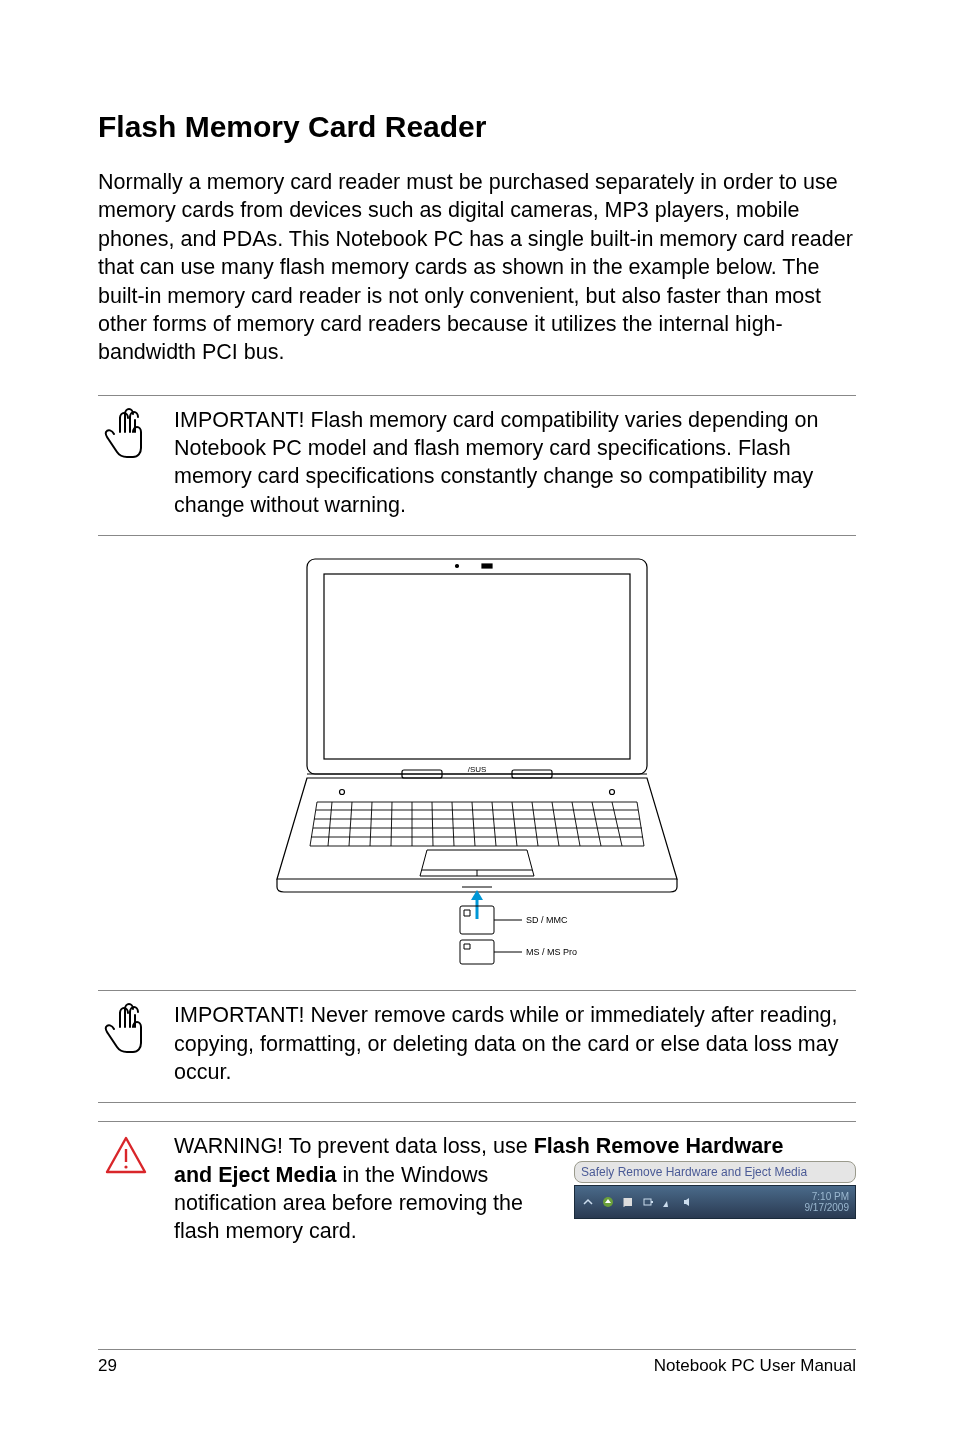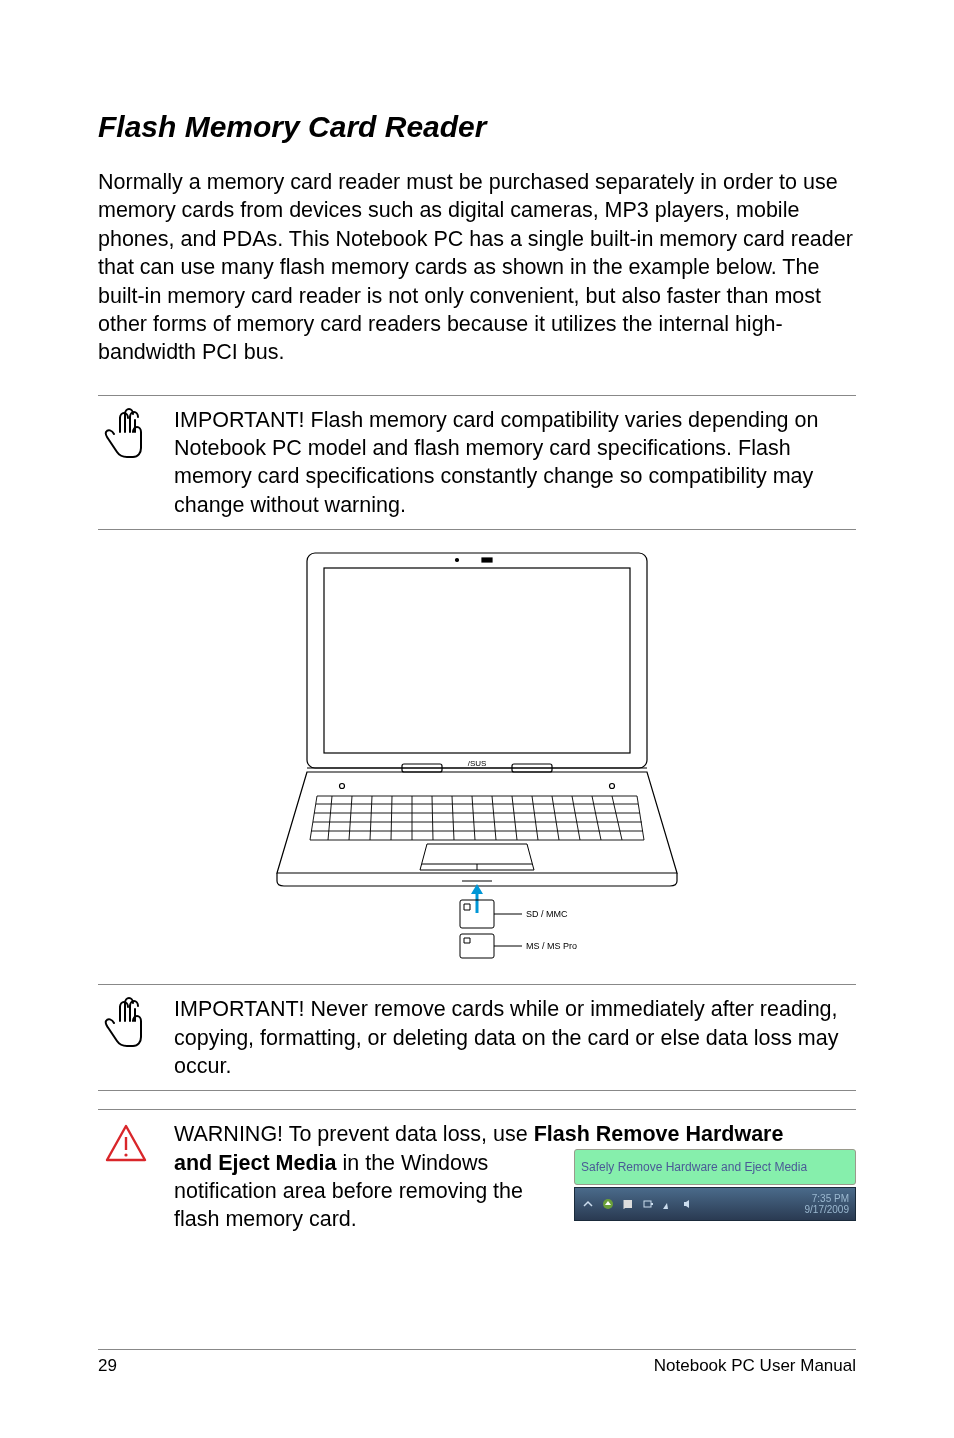--- a/index.html
+++ b/index.html
@@ -11,34 +11,33 @@
     position: relative;
     color: #000;
   }
   .page {
     padding: 110px 98px 0 98px;
   }
   .heading {
     font-size: 30px;
     font-weight: bold;
     margin-bottom: 24px;
-    font-style: italic;
   }
   .body-text {
     font-size: 21.5px;
     line-height: 1.32;
     margin-bottom: 28px;
   }
   .note-block {
     display: flex;
     align-items: flex-start;
     gap: 20px;
     border-top: 1px solid #888;
     border-bottom: 1px solid #888;
-    padding: 10px 0 10px 0;
+    padding: 10px 0 16px 0;
     margin: 16px 0 18px 0;
   }
   .note-icon {
     flex: 0 0 56px;
     display: flex;
     align-items: flex-start;
     justify-content: center;
     padding-top: 2px;
   }
   .note-text {
@@ -70,26 +69,26 @@
   .warning-line1 {
     font-size: 21.5px;
     line-height: 1.32;
     margin-bottom: 0;
   }
   .tooltip-box {
     width: 282px;
     flex: 0 0 282px;
   }
   .tooltip-top {
-    background: #86efac;
+    background: #e5e5e5;
     border: 1px solid #9a9a8c;
     font-size: 12px;
     color: #4a5a96;
-    padding: 10px 6px;
-    border-radius: 3px;
+    padding: 3px 6px;
+    border-radius: 8px;
     margin-bottom: 2px;
   }
   .taskbar {
     background: linear-gradient(#4a6a8a, #2a3a52);
     border: 1px solid #1a2a3a;
     height: 34px;
     display: flex;
     align-items: center;
     justify-content: space-between;
     padding: 0 6px;
@@ -306,21 +305,21 @@
                     <path d="M2 12 L6 6 L7 12 Z" fill="#cde"></path>
                   </svg>
               </span>
               <span class="tray-icon">
                 <svg width="14" height="14" viewBox="0 0 14 14">
                     <path d="M3 5 h2 l3 -2 v8 l-3 -2 h-2 Z" fill="#cde"></path>
                   </svg>
               </span>
             </div>
             <div class="tray-time">
-              <div>7:35 PM</div>
+              <div>7:10 PM</div>
               <div>9/17/2009</div>
             </div>
           </div>
         </div>
       </div>
     </div>
   </div>
 
 </div>
 

